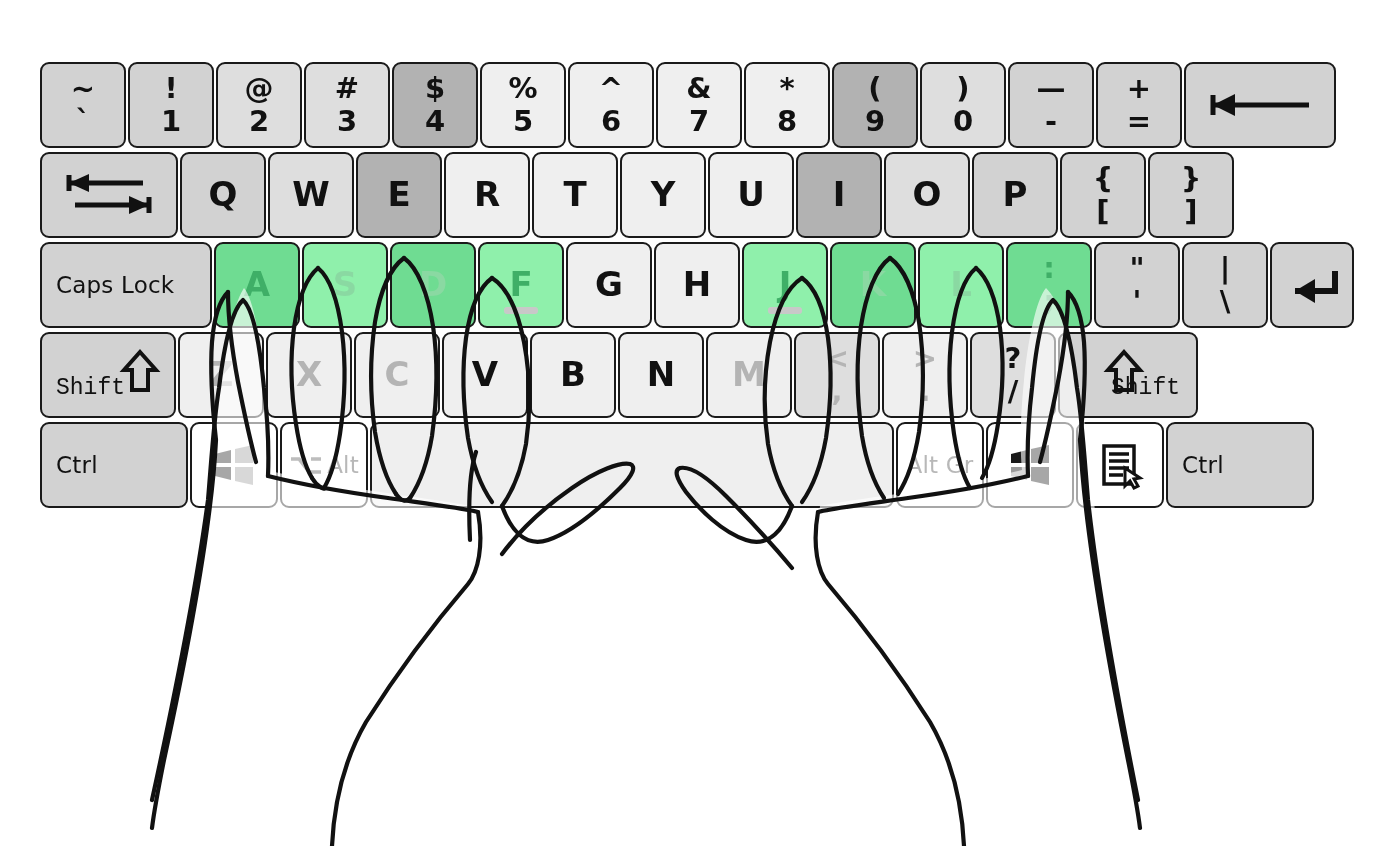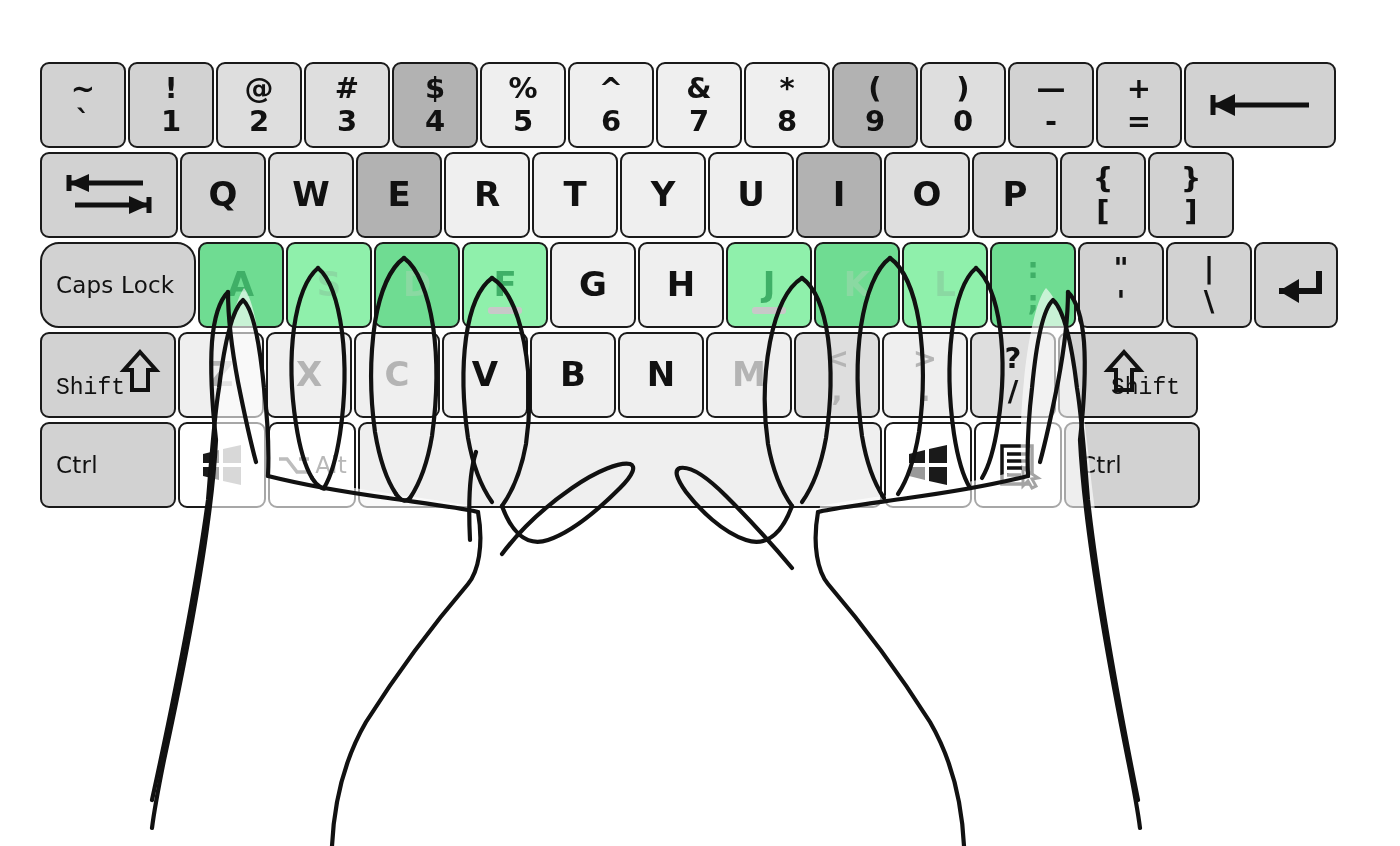--- a/index.html
+++ b/index.html
@@ -148,25 +148,25 @@
     width: 34px;
     height: 7px;
     border-radius: 3px;
     background: #c8c8c8;
   }
 
   
   .w1   { width: 86px; }
   .w-bk { width: 152px; }
   .w-tb { width: 138px; }
-  .w-cp { width: 156px; border-radius: 19px; }
+  .w-cp { width: 172px; }
   .w-en { width: 84px; }
   .w-ls { width: 136px; }
   .w-rs { width: 140px; }
-  .w-ct { width: 136px; }
+  .w-ct { width: 148px; }
   .w-md { width: 88px; }
   .w-sp { width: 524px; }
 
   svg { display: block; overflow: visible; }
 
   
   #hands {
     position: absolute;
     left: 0; top: 0;
     width: 1400px;
@@ -498,20 +498,23 @@
               <polyline points="2,6 10,6 20,19 32,19" fill="none" stroke="#bdbdbd" stroke-width="3.5"></polyline>
               <line x1="22" y1="6" x2="32" y2="6" stroke="#bdbdbd" stroke-width="3.5"></line>
             </svg>
           </span>
           <span class="wlabel" style="color:#b8b8b8;">Alt</span>
         </span>
       </div>
 
       <div class="key w-sp sh-light"></div>
 
+      <div class="key w-md sh-white word">
+        <span class="wlabel" style="color:#b8b8b8;">Alt Gr</span>
+      </div>
 
       <div class="key w-md sh-white">
         <span>
           <svg width="46" height="42" viewBox="0 0 46 42">
             <path d="M4 10 L20 6 L20 19 L4 19 Z" fill="#1a1a1a"></path>
             <path d="M24 5 L42 1 L42 19 L24 19 Z" fill="#1a1a1a"></path>
             <path d="M4 23 L20 23 L20 36 L4 32 Z" fill="#9a9a9a"></path>
             <path d="M24 23 L42 23 L42 41 L24 37 Z" fill="#1a1a1a"></path>
           </svg>
         </span>

